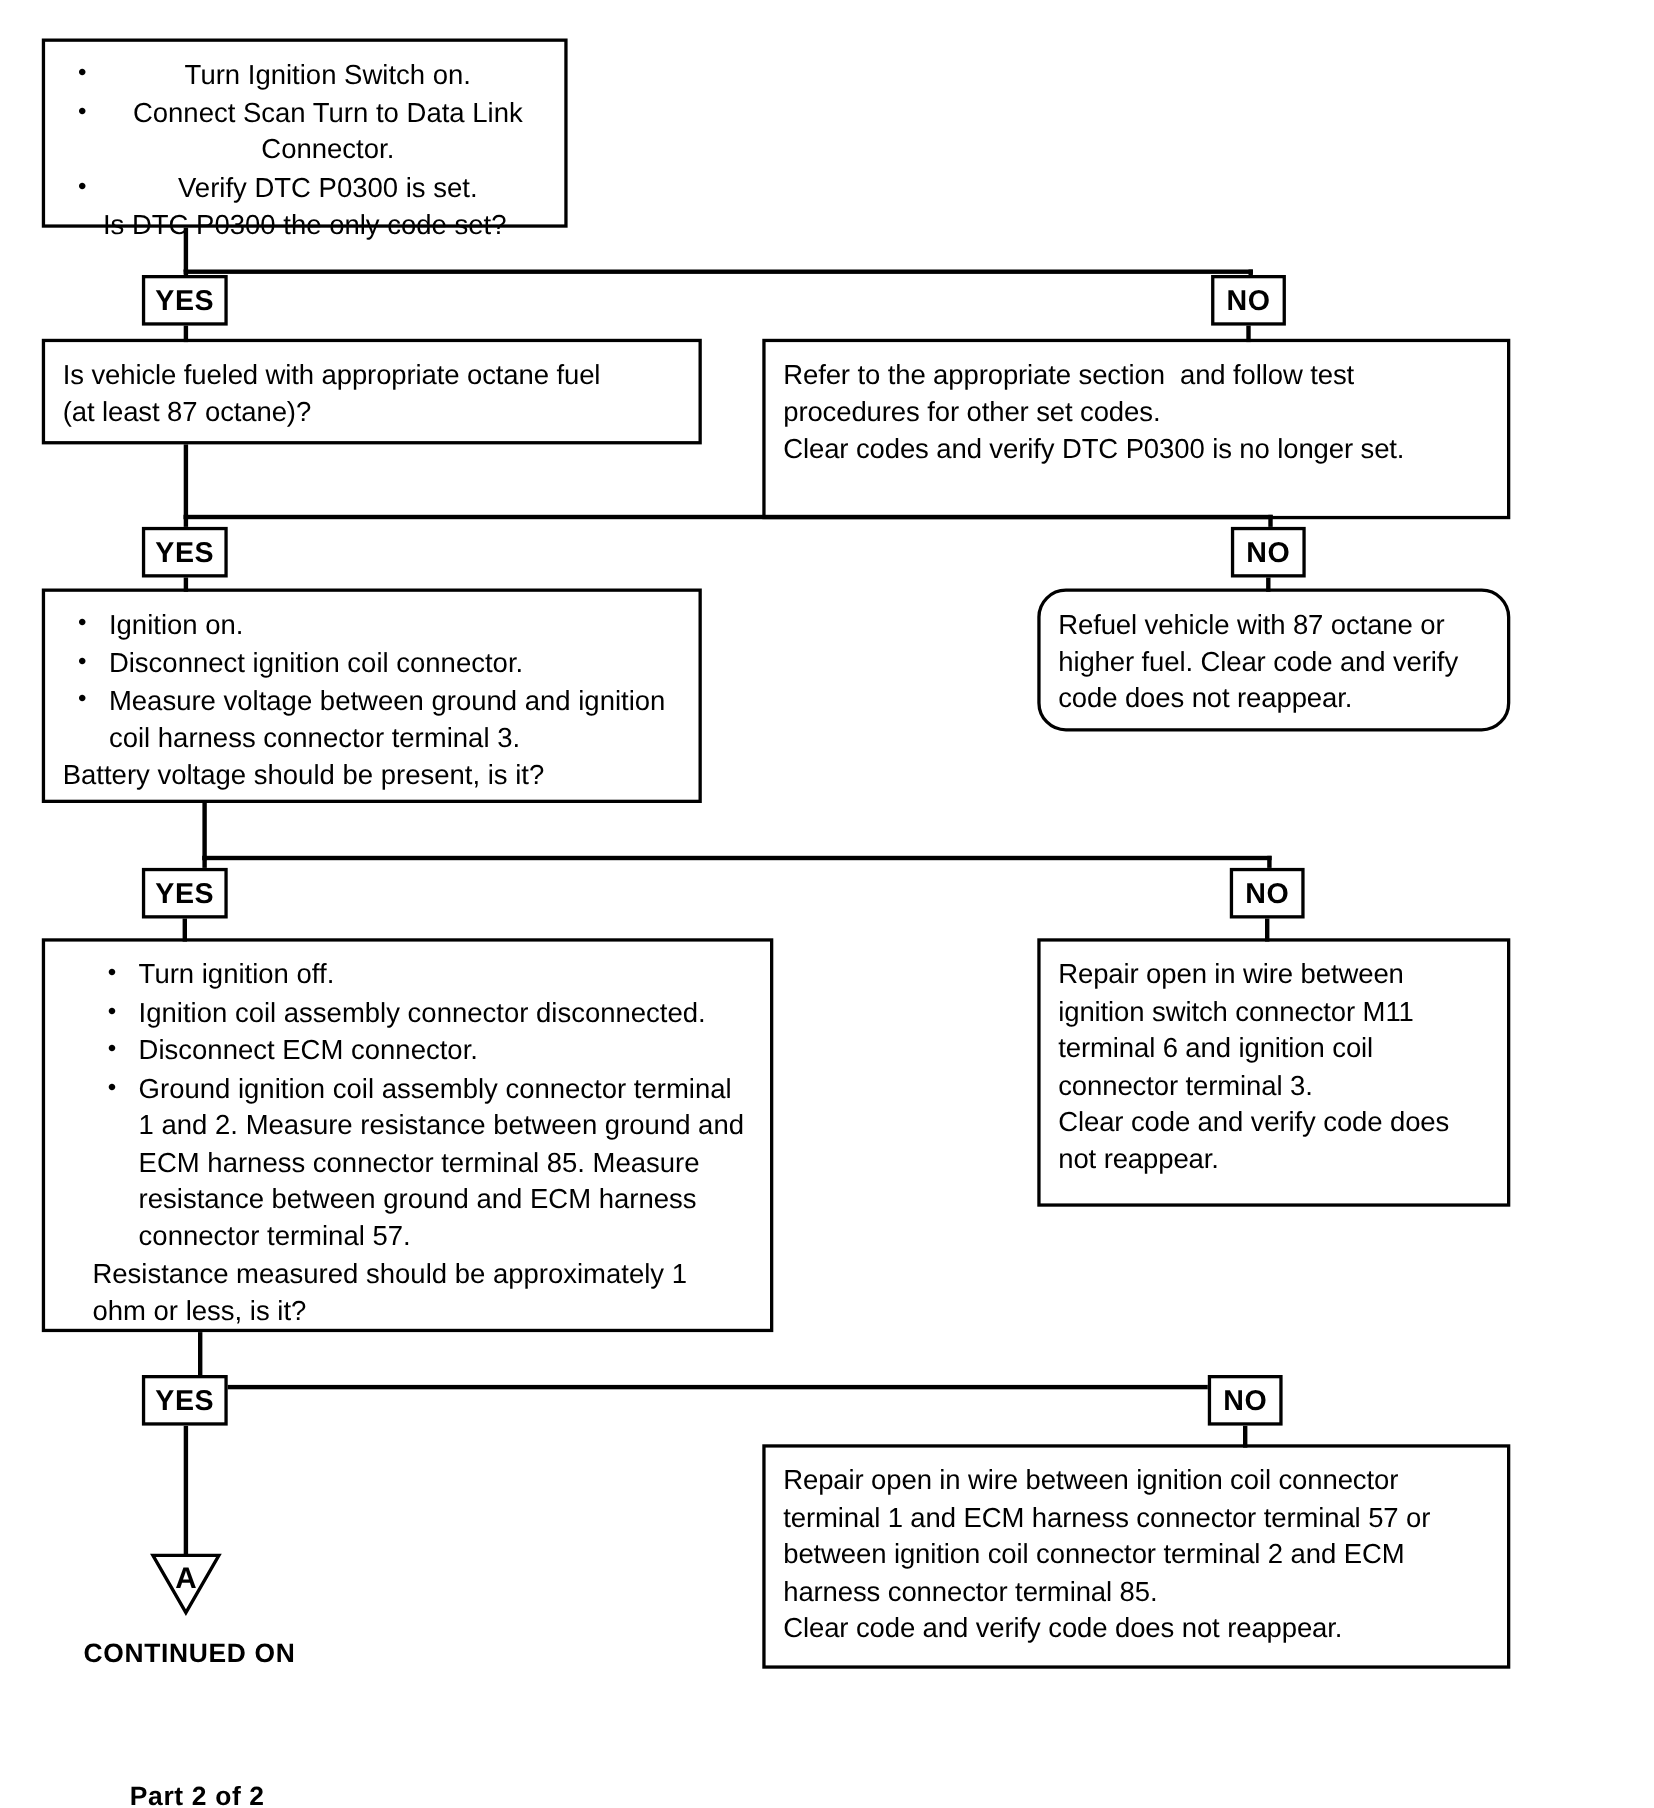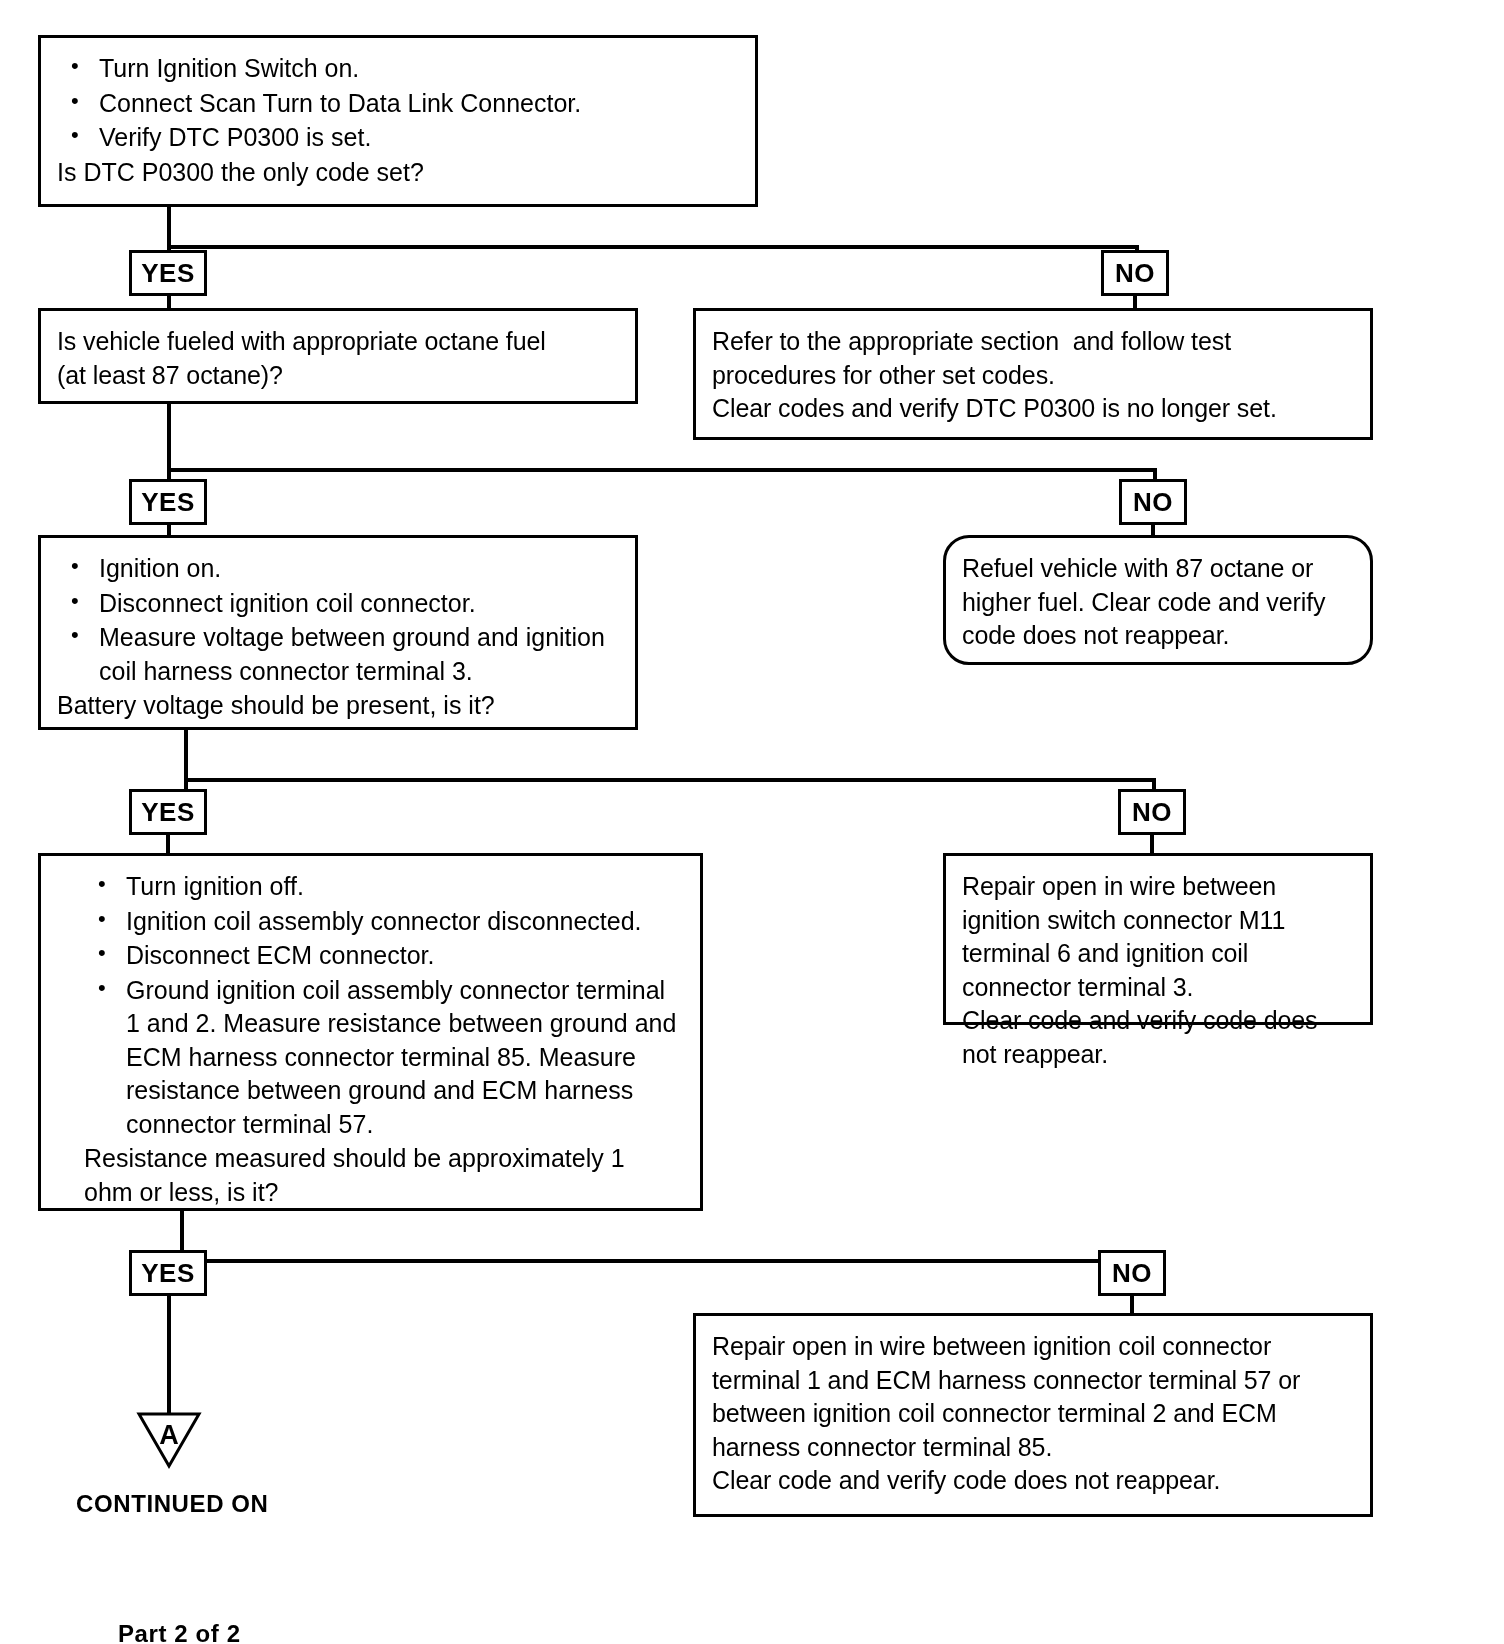--- a/index.html
+++ b/index.html
@@ -98,21 +98,21 @@
     font-weight: bold;
     letter-spacing: 0.6px;
     white-space: nowrap;
   }
 </style>
 </head>
 <body>
 
 <div id="canvas">
 
-  <div class="node" style="left:38px; top:35px; width:720px; height:172px;">
+  <div class="node" style="left:38px; top:35px; width:478px; height:172px;text-align:center;">
     <ul class="bullets">
       <li>Turn Ignition Switch on.</li>
       <li>Connect Scan Turn to Data Link Connector.</li>
       <li>Verify DTC P0300 is set.</li>
     </ul>
     <div class="tail">Is DTC P0300 the only code set?</div>
   </div>
 
   <div class="ln v" style="left:167px; top:207px; height:40px;"></div>
   <div class="ln h" style="left:167px; top:245px; width:972px;"></div>
@@ -123,21 +123,21 @@
   <div class="chip no" style="left:1101px; top:250px;">NO</div>
 
   <div class="ln v" style="left:167px; top:293px; height:18px;"></div>
   <div class="ln v" style="left:1133px; top:293px; height:18px;"></div>
 
   <div class="node" style="left:38px; top:308px; width:600px; height:96px;">
     <p>Is vehicle fueled with appropriate octane fuel
 (at least 87 octane)?</p>
   </div>
 
-  <div class="node" style="left:693px; top:308px; width:680px; height:132px;">
+  <div class="node" style="left:693px; top:308px; width:680px; height:164px;">
     <p>Refer to the appropriate section  and follow test
 procedures for other set codes.
 Clear codes and verify DTC P0300 is no longer set.</p>
   </div>
 
   <div class="ln v" style="left:167px; top:404px; height:68px;"></div>
   <div class="ln h" style="left:167px; top:468px; width:990px;"></div>
   <div class="ln v" style="left:1153px; top:468px; height:27px;"></div>
   <div class="ln v" style="left:167px; top:468px; height:27px;"></div>
 
@@ -182,21 +182,21 @@
       <li>Ground ignition coil assembly connector terminal
 1 and 2. Measure resistance between ground and
 ECM harness connector terminal 85. Measure
 resistance between ground and ECM harness
 connector terminal 57.</li>
     </ul>
     <div class="tail">Resistance measured should be approximately 1
 ohm or less, is it?</div>
   </div>
 
-  <div class="node" style="left:943px; top:853px; width:430px; height:172px;">
+  <div class="node" style="left:943px; top:853px; width:430px; height:244px;">
     <p>Repair open in wire between
 ignition switch connector M11
 terminal 6 and ignition coil
 connector terminal 3.
 Clear code and verify code does
 not reappear.</p>
   </div>
 
   <div class="ln v" style="left:180px; top:1211px; height:52px;"></div>
   <div class="ln h" style="left:180px; top:1259px; width:955px;"></div>

